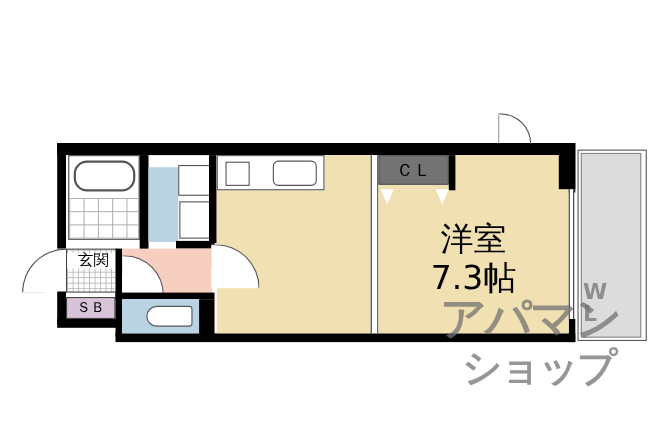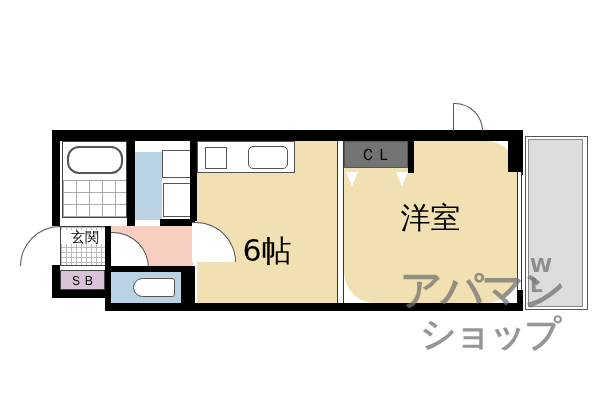--- a/index.html
+++ b/index.html
@@ -49,28 +49,28 @@
 <div class="abs" style="left:111px;top:272px;width:70px;height:31px;background:#b9d3e2;">
   <div class="abs" style="left:22px;top:6px;width:42px;height:19px;background:#fff;border:1px solid #555;border-radius:10px 3px 3px 10px;"></div>
 </div>
 <div class="abs wall" style="left:181px;top:272px;width:14px;height:33px;"></div>
 
 <div class="abs" style="left:197px;top:141px;width:140px;height:162px;background:#f1e1b2;">
   <div class="abs" style="left:0;top:0;width:98px;height:32px;background:#fff;border:1px solid #555;">
     <div class="abs" style="left:7px;top:5px;width:22px;height:22px;border:1px solid #555;"></div>
     <div class="abs" style="left:50px;top:4px;width:40px;height:23px;border:1px solid #555;border-radius:5px;"></div>
   </div>
-  <span class="room-label" style="left:0;right:0;top:95px;font-size:30px;">6帖</span>
 </div>
 <div class="abs" style="left:192px;top:222px;width:44px;height:40px;background:#fff;border-top:1px solid #555;border-right:1px solid #555;border-top-right-radius:44px;"></div>
 
 <div class="abs" style="left:337px;top:141px;width:7px;height:162px;background:#fff;border-left:1px solid #333;border-right:1px solid #333;"></div>
 
-<div class="abs" style="left:344px;top:141px;width:173px;height:162px;background:#f1e1b2;border-radius:31px;">
+<div class="abs" style="left:344px;top:141px;width:173px;height:162px;background:#f1e1b2;">
   <span class="room-label" style="left:0;right:0;top:62px;font-size:30px;">洋室</span>
+  <span class="room-label" style="left:0;right:0;top:98px;font-size:30px;">7.3帖</span>
 </div>
 <div class="abs" style="left:344px;top:141px;width:64px;height:27px;background:#737373;border:1px solid #555;">
   <span class="room-label" style="left:0;right:0;top:5px;font-size:16px;">ＣＬ</span>
 </div>
 <div class="abs wall" style="left:408px;top:141px;width:6px;height:32px;"></div>
 <div class="abs" style="left:346px;top:172px;width:0;height:0;border-left:6px solid transparent;border-right:6px solid transparent;border-top:14px solid #fff;"></div>
 <div class="abs" style="left:396px;top:172px;width:0;height:0;border-left:6px solid transparent;border-right:6px solid transparent;border-top:14px solid #fff;"></div>
 <div class="abs wall" style="left:508px;top:130px;width:15px;height:42px;"></div>
 <div class="abs" style="left:517px;top:172px;width:5px;height:118px;background:#fff;border-left:1px solid #333;border-right:1px solid #333;"></div>
 

